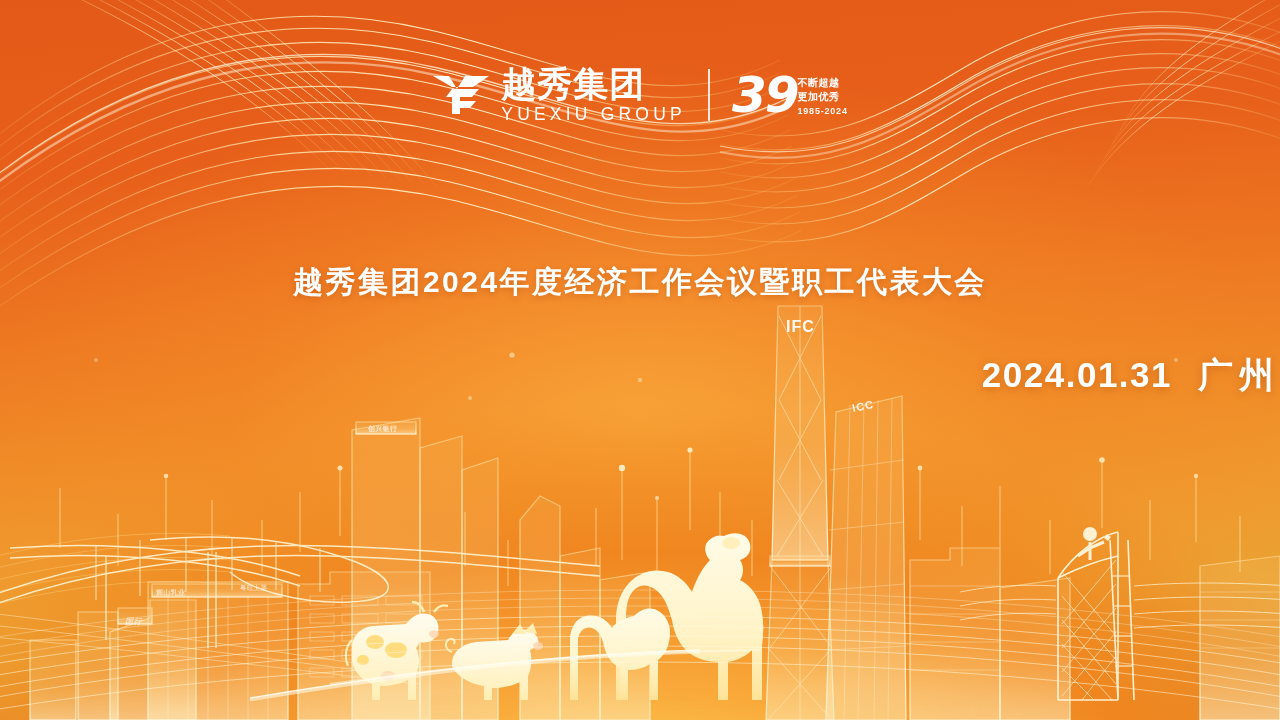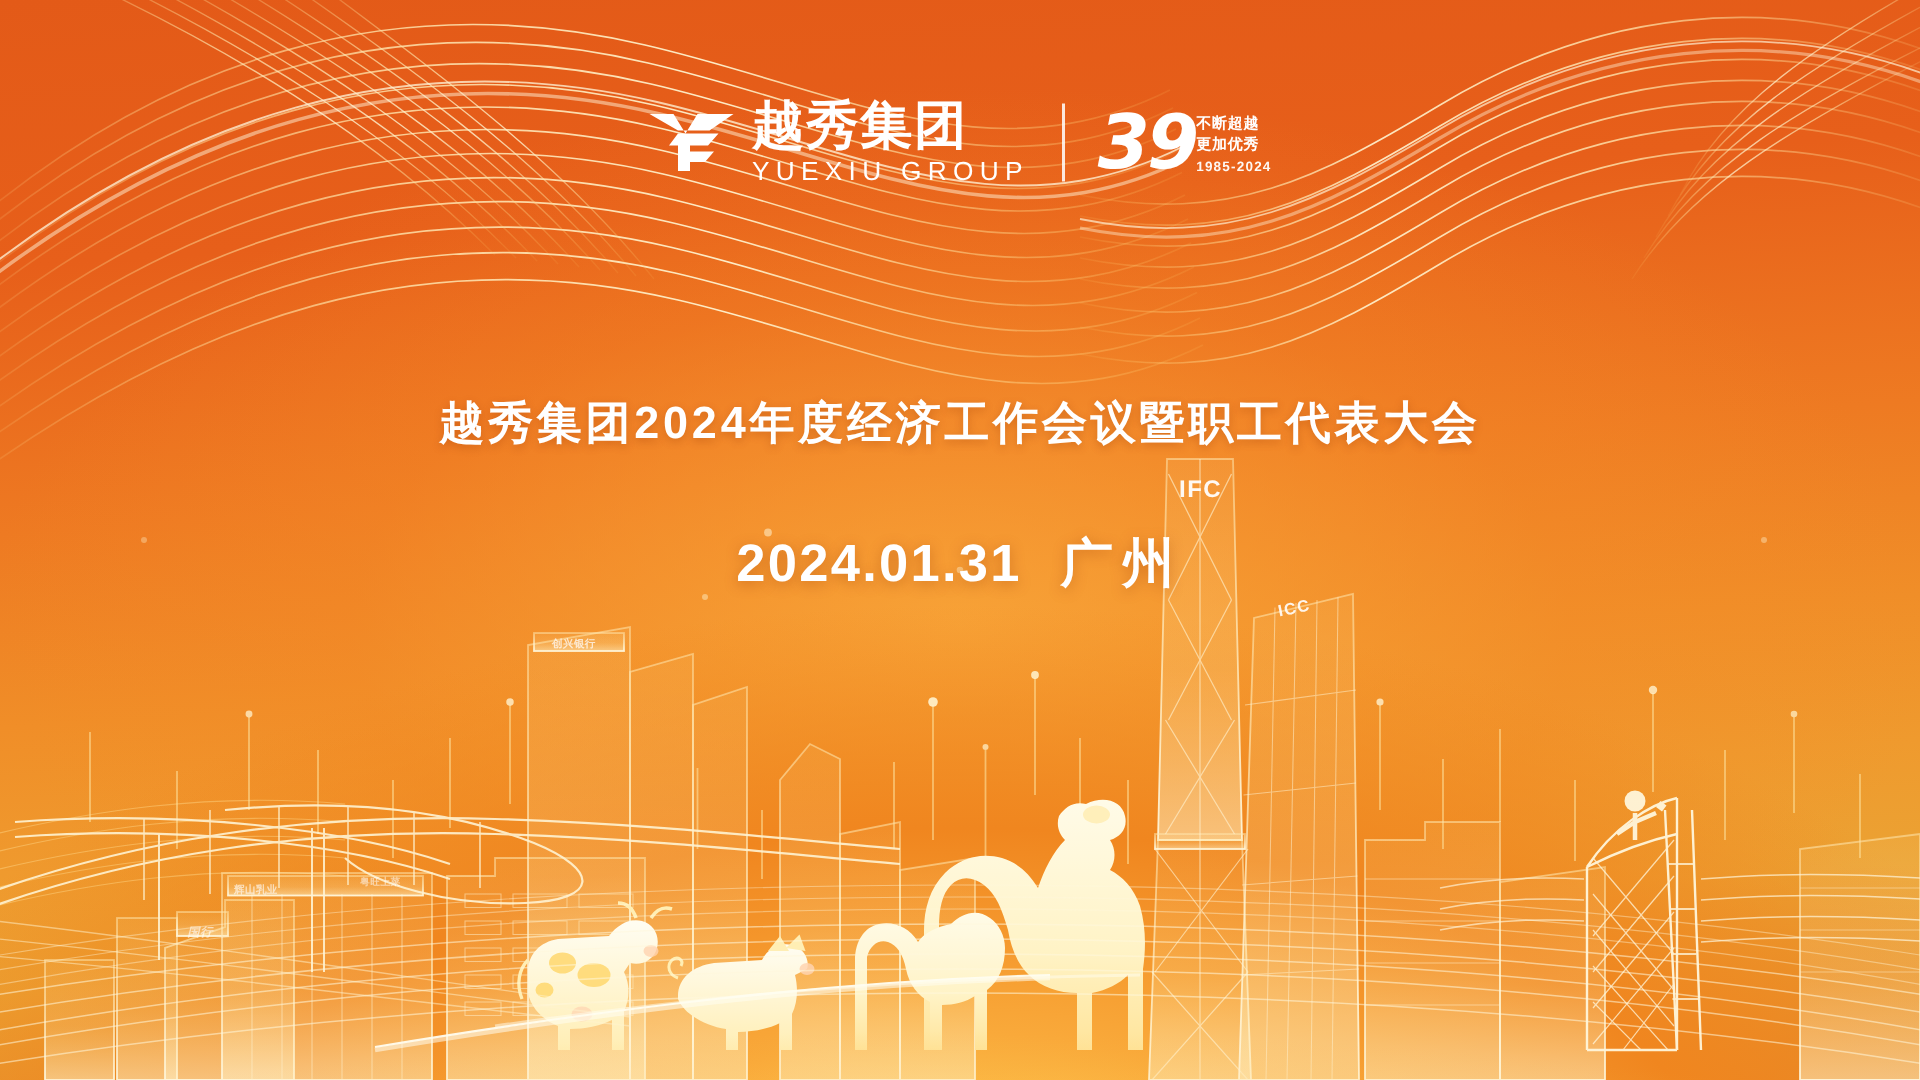--- a/index.html
+++ b/index.html
@@ -52,21 +52,21 @@
   #mainTitle .gap { display:inline-block; width:34px; }
 
   #subTitle {
     position:absolute; left:0; right:0; top:246px; text-align:center;
     font-size:30px; font-weight:bold; color:#ffffff;
     letter-spacing:2.5px; white-space:nowrap;
     text-shadow:0 2px 6px rgba(150,50,0,0.30);
     margin-top:16px;
   }
   #dateLine {
-    position:absolute; left:0; right:0; top:352px; text-align:center;
+    position:absolute; left:0; right:0; top:352px; text-align:right;
     font-size:35px; font-weight:bold; color:#ffffff;
     letter-spacing:1.5px; white-space:nowrap;
     text-shadow:0 2px 9px rgba(150,50,0,0.35);
   }
   #dateLine .city { margin-left:26px; letter-spacing:6px; }
 
   .bldg-label {
     position:absolute; color:#fff; font-weight:bold; white-space:nowrap;
     font-family:"Liberation Sans",sans-serif;
   }

